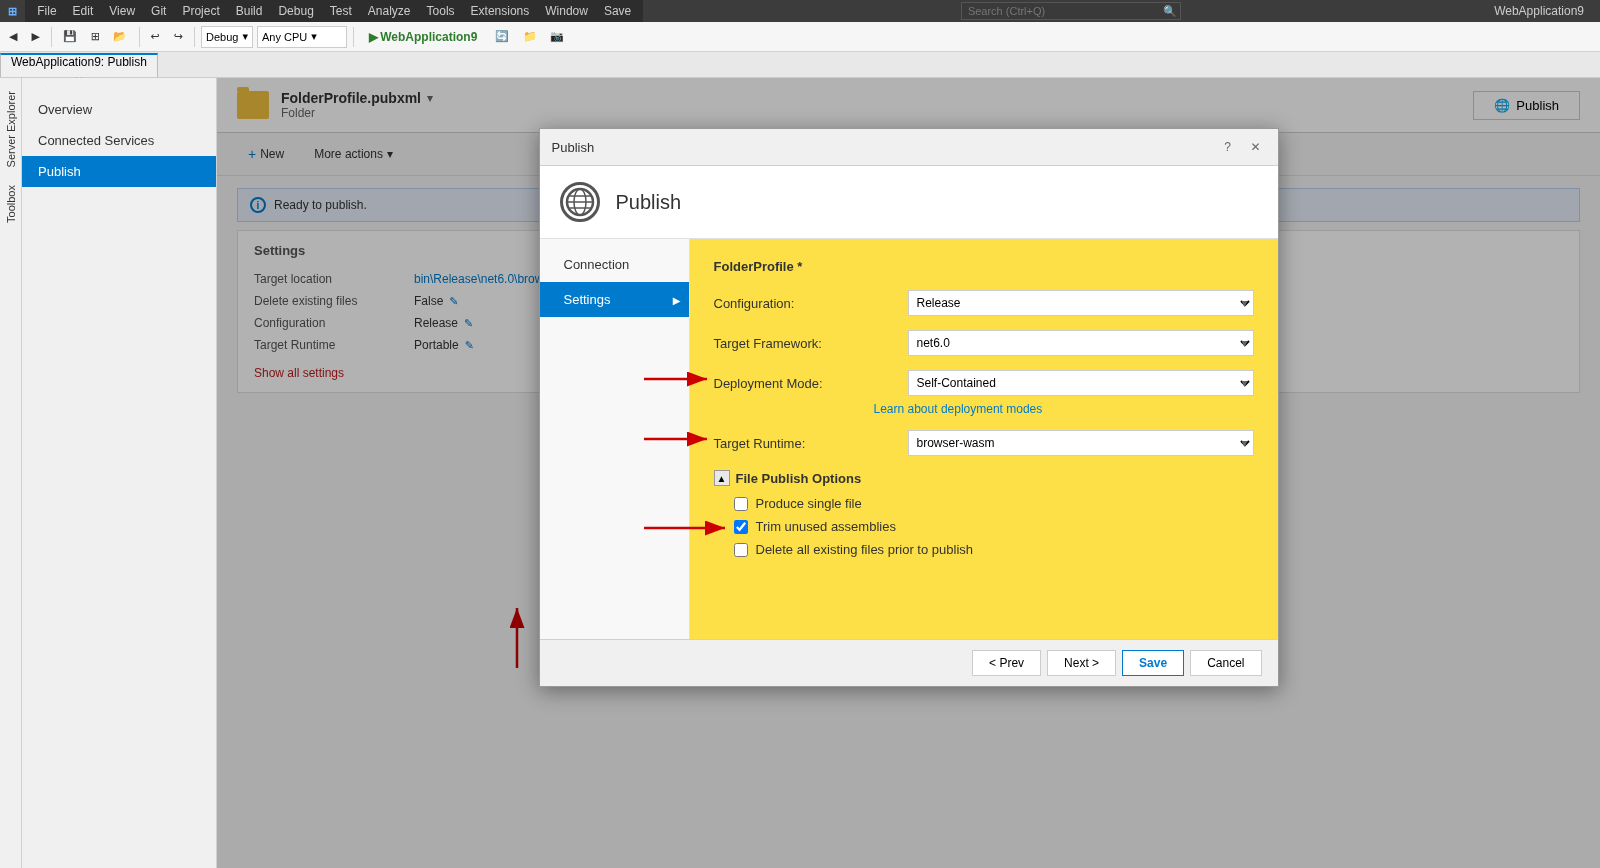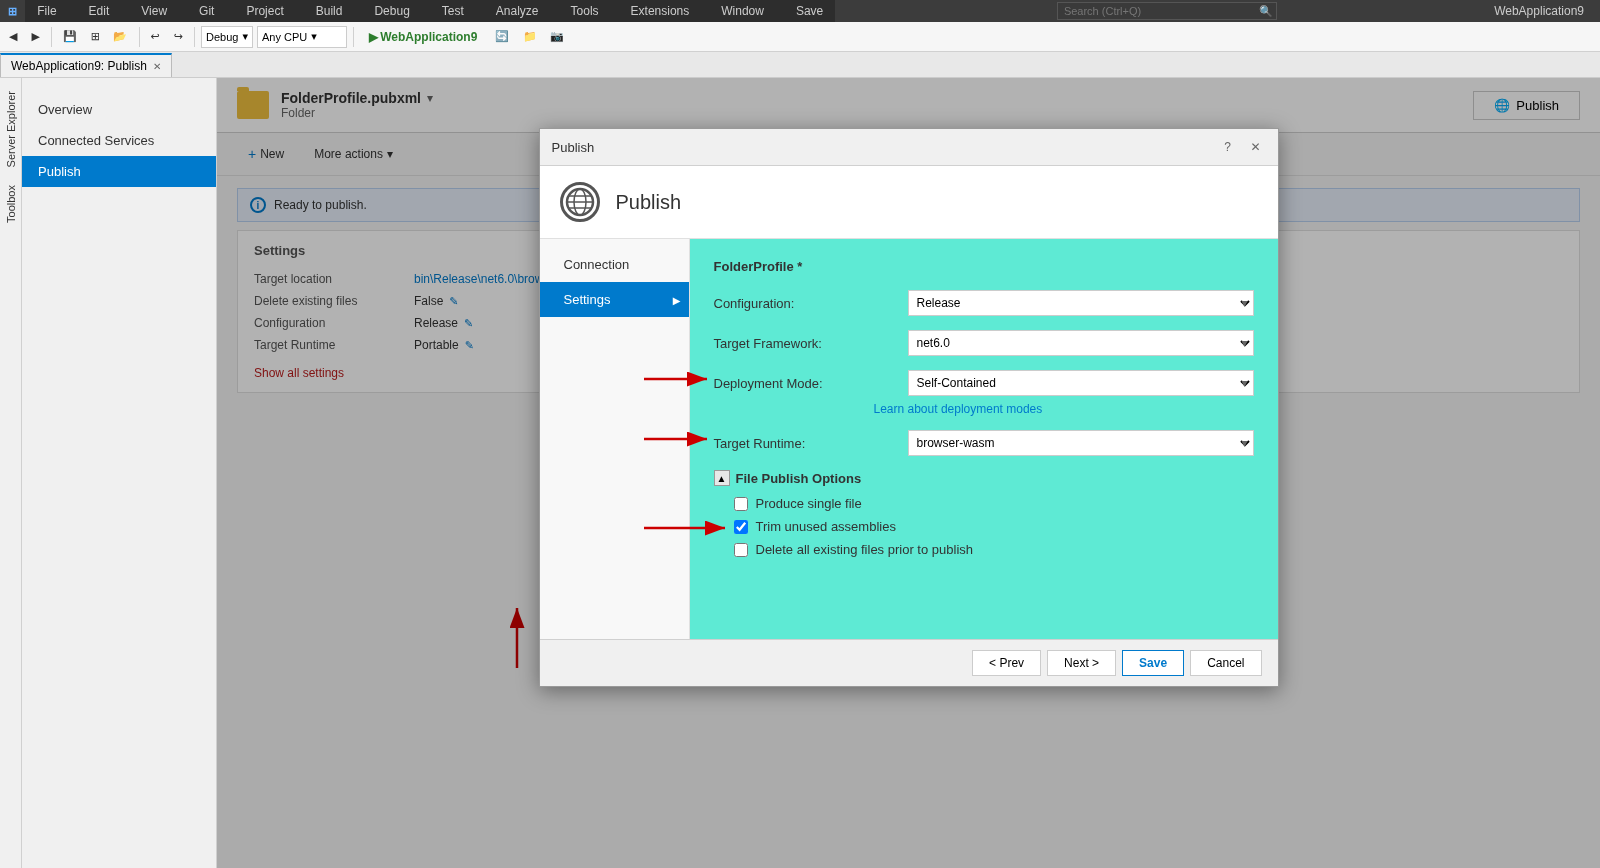--- a/index.html
+++ b/index.html
@@ -1,33 +1,33 @@
 <!DOCTYPE html>
 <html><head>
   <meta charset="utf-8">
   <style>
     * { box-sizing: border-box; margin: 0; padding: 0; }
     body { font-family: 'Segoe UI', Arial, sans-serif; font-size: 12px; background: #f0f0f0; overflow: hidden; width: 1600px; height: 868px; }
 
     
     .titlebar { height: 22px; background: #3c3c3c; display: flex; align-items: center; padding: 0 8px; color: #fff; font-size: 11px; }
-    .titlebar-menus { display: flex; gap: 16px; background: #2d2d2d; height: 22px; align-items: center; padding: 0 4px; }
+    .titlebar-menus { display: flex; gap: 0; background: #2d2d2d; height: 22px; align-items: center; padding: 0 4px; }
     .titlebar-menus span { padding: 2px 8px; cursor: pointer; color: #ccc; font-size: 12px; }
 
     
     .toolbar { height: 30px; background: #f6f6f6; border-bottom: 1px solid #d0d0d0; display: flex; align-items: center; padding: 0 4px; gap: 4px; }
     .toolbar-btn { height: 24px; padding: 0 4px; background: transparent; border: 1px solid transparent; cursor: pointer; display: flex; align-items: center; gap: 2px; font-size: 11px; color: #333; }
     .toolbar-separator { width: 1px; height: 20px; background: #d0d0d0; margin: 0 2px; }
     .toolbar-dropdown { display: flex; align-items: center; border: 1px solid #ccc; height: 22px; padding: 0 4px; background: #fff; font-size: 11px; gap: 4px; cursor: pointer; }
     .toolbar-run { display: flex; align-items: center; gap: 2px; padding: 2px 8px; background: transparent; border: 1px solid transparent; cursor: pointer; color: #2d7d2d; font-size: 12px; font-weight: bold; }
 
     
     .tabbar { height: 26px; background: #e8e8e8; display: flex; align-items: flex-end; border-bottom: 1px solid #ccc; }
     .tab { height: 24px; padding: 0 10px; background: #ccc; border: 1px solid #bbb; border-bottom: none; display: flex; align-items: center; gap: 6px; font-size: 12px; cursor: pointer; }
-    .tab.active { background: #f0f0f0; border-top: 2px solid #007acc; }
+    .tab.active { background: #f0f0f0; border-top: 2px solid #007acc; flex-direction: column; }
     .tab-close { font-size: 10px; color: #666; cursor: pointer; }
 
     
     .main-layout { display: flex; height: calc(868px - 22px - 30px - 26px); }
 
     
     .left-sidebar { width: 22px; background: #f0f0f0; border-right: 1px solid #d0d0d0; display: flex; flex-direction: column; align-items: center; padding-top: 4px; }
     .sidebar-tab-vert { writing-mode: vertical-rl; transform: rotate(180deg); font-size: 11px; padding: 8px 3px; cursor: pointer; color: #333; border: 1px solid transparent; }
 
     
@@ -79,21 +79,21 @@
     .modal-globe { width: 40px; height: 40px; border-radius: 50%; border: 3px solid #555; display: flex; align-items: center; justify-content: center; flex-shrink: 0; font-size: 22px; }
     .modal-publish-title { font-size: 20px; font-weight: 300; color: #333; }
 
     .modal-body { display: flex; min-height: 400px; }
     .modal-sidebar { width: 150px; background: #f8f8f8; border-right: 1px solid #e0e0e0; padding: 8px 0; }
     .modal-nav-item { padding: 10px 24px; font-size: 13px; color: #333; cursor: pointer; }
     .modal-nav-item.active { background: #007acc; color: #fff; }
     .modal-nav-item.active-arrow { position: relative; }
     .modal-nav-item.active-arrow::after { content: '▶'; position: absolute; right: 8px; top: 50%; transform: translateY(-50%); font-size: 10px; }
 
-    .modal-content { flex: 1; padding: 20px 24px; background: #5eead4; }
+    .modal-content { flex: 1; padding: 20px 24px; background: #fde047; }
     .modal-section-title { font-size: 13px; font-weight: 700; color: #333; margin-bottom: 16px; }
     .form-row { display: flex; align-items: center; margin-bottom: 14px; gap: 34px; }
     .form-label { width: 160px; font-size: 13px; color: #333; }
     .select-wrapper { flex: 1; position: relative; }
     .select-wrapper::after { content: '▾'; position: absolute; right: 6px; top: 50%; transform: translateY(-50%); pointer-events: none; font-size: 12px; color: #666; }
     .select-wrapper select { width: 100%; height: 26px; border: 1px solid #ccc; background: #fff; font-size: 12px; padding: 0 4px; cursor: pointer; }
     .learn-link { color: #007acc; font-size: 12px; cursor: pointer; margin-top: -8px; margin-bottom: 14px; margin-left: 160px; display: block; }
 
     .file-publish-header { display: flex; align-items: center; gap: 6px; margin-bottom: 10px; }
     .collapse-btn { width: 16px; height: 16px; border: 1px solid #999; background: #e8e8e8; display: flex; align-items: center; justify-content: center; cursor: pointer; font-size: 10px; }

